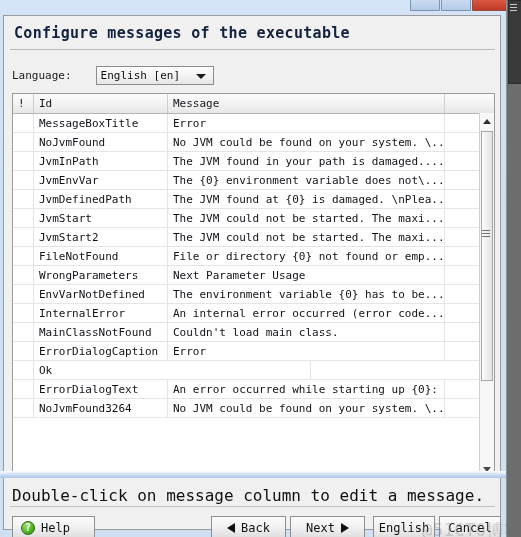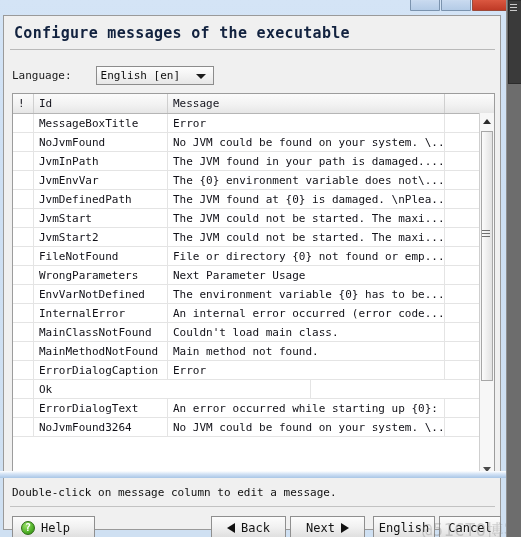--- a/index.html
+++ b/index.html
@@ -232,21 +232,21 @@
   .ts-grip i {
     display: block;
     height: 1px; margin-bottom: 2px;
     background: #6f6f6f;
   }
 
   
   .hint {
     position: absolute;
     left: 8px; top: 470px;
-    font-size: 11px;
+    font-size: 16px;
     color: #101010;
     white-space: nowrap;
   }
   .footer-rule {
     position: absolute;
     left: 6px; top: 490px;
     width: 485px; height: 1px;
     background: #c2c2c2;
   }
 
@@ -414,26 +414,20 @@
             <div class="trow">
               <div class="td col-flag"></div>
               <div class="td col-id">InternalError</div>
               <div class="td col-msg">An internal error occurred (error code...</div>
               <div class="td col-extra"></div>
             </div>
             <div class="trow">
               <div class="td col-flag"></div>
               <div class="td col-id">MainClassNotFound</div>
               <div class="td col-msg">Couldn't load main class.</div>
-              <div class="td col-extra"></div>
-            </div>
-            <div class="trow">
-              <div class="td col-flag"></div>
-              <div class="td col-id">MainMethodNotFound</div>
-              <div class="td col-msg">Main method not found.</div>
               <div class="td col-extra"></div>
             </div>
             <div class="trow">
               <div class="td col-flag"></div>
               <div class="td col-id">ErrorDialogCaption</div>
               <div class="td col-msg">Error</div>
               <div class="td col-extra"></div>
             </div>
             <div class="trow">
               <div class="td col-flag"></div>

